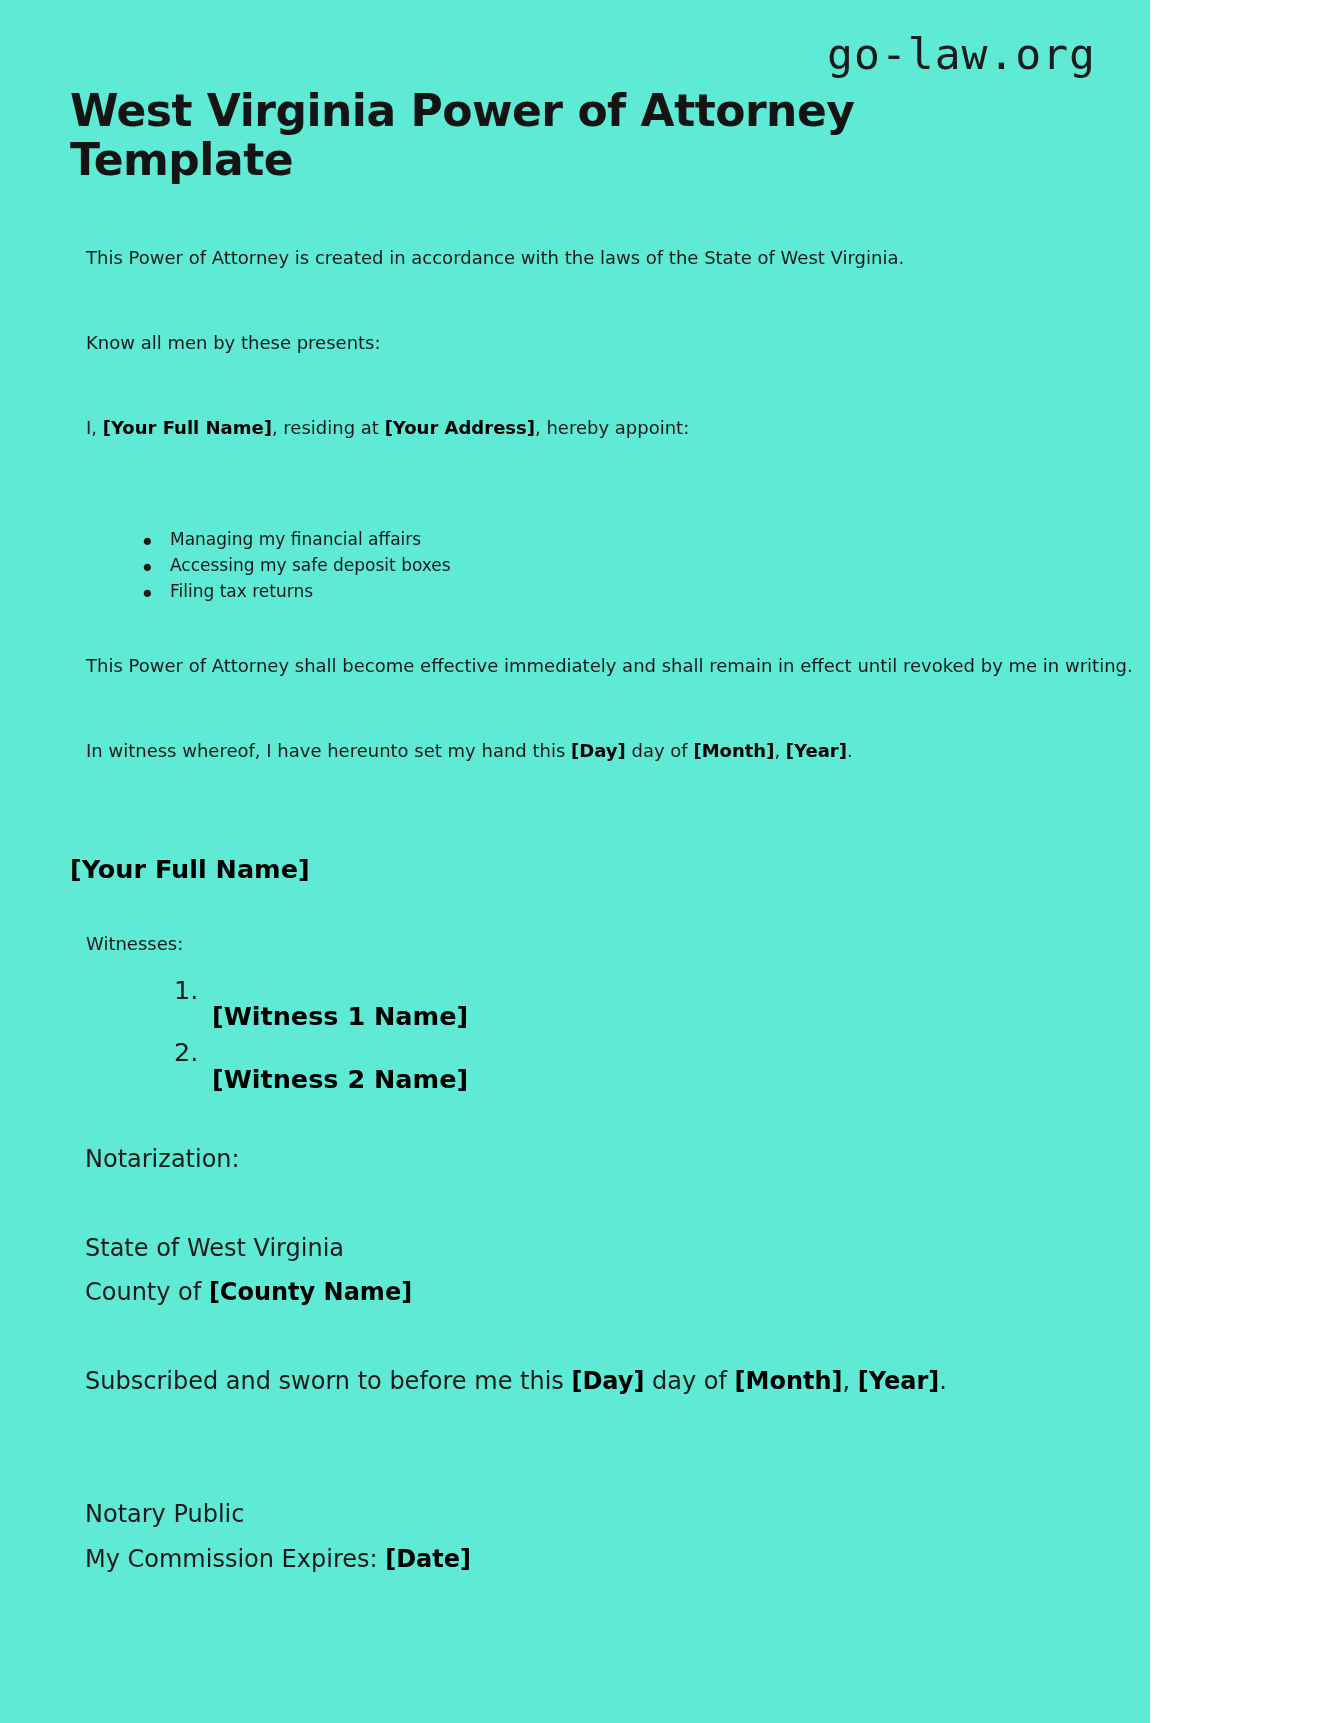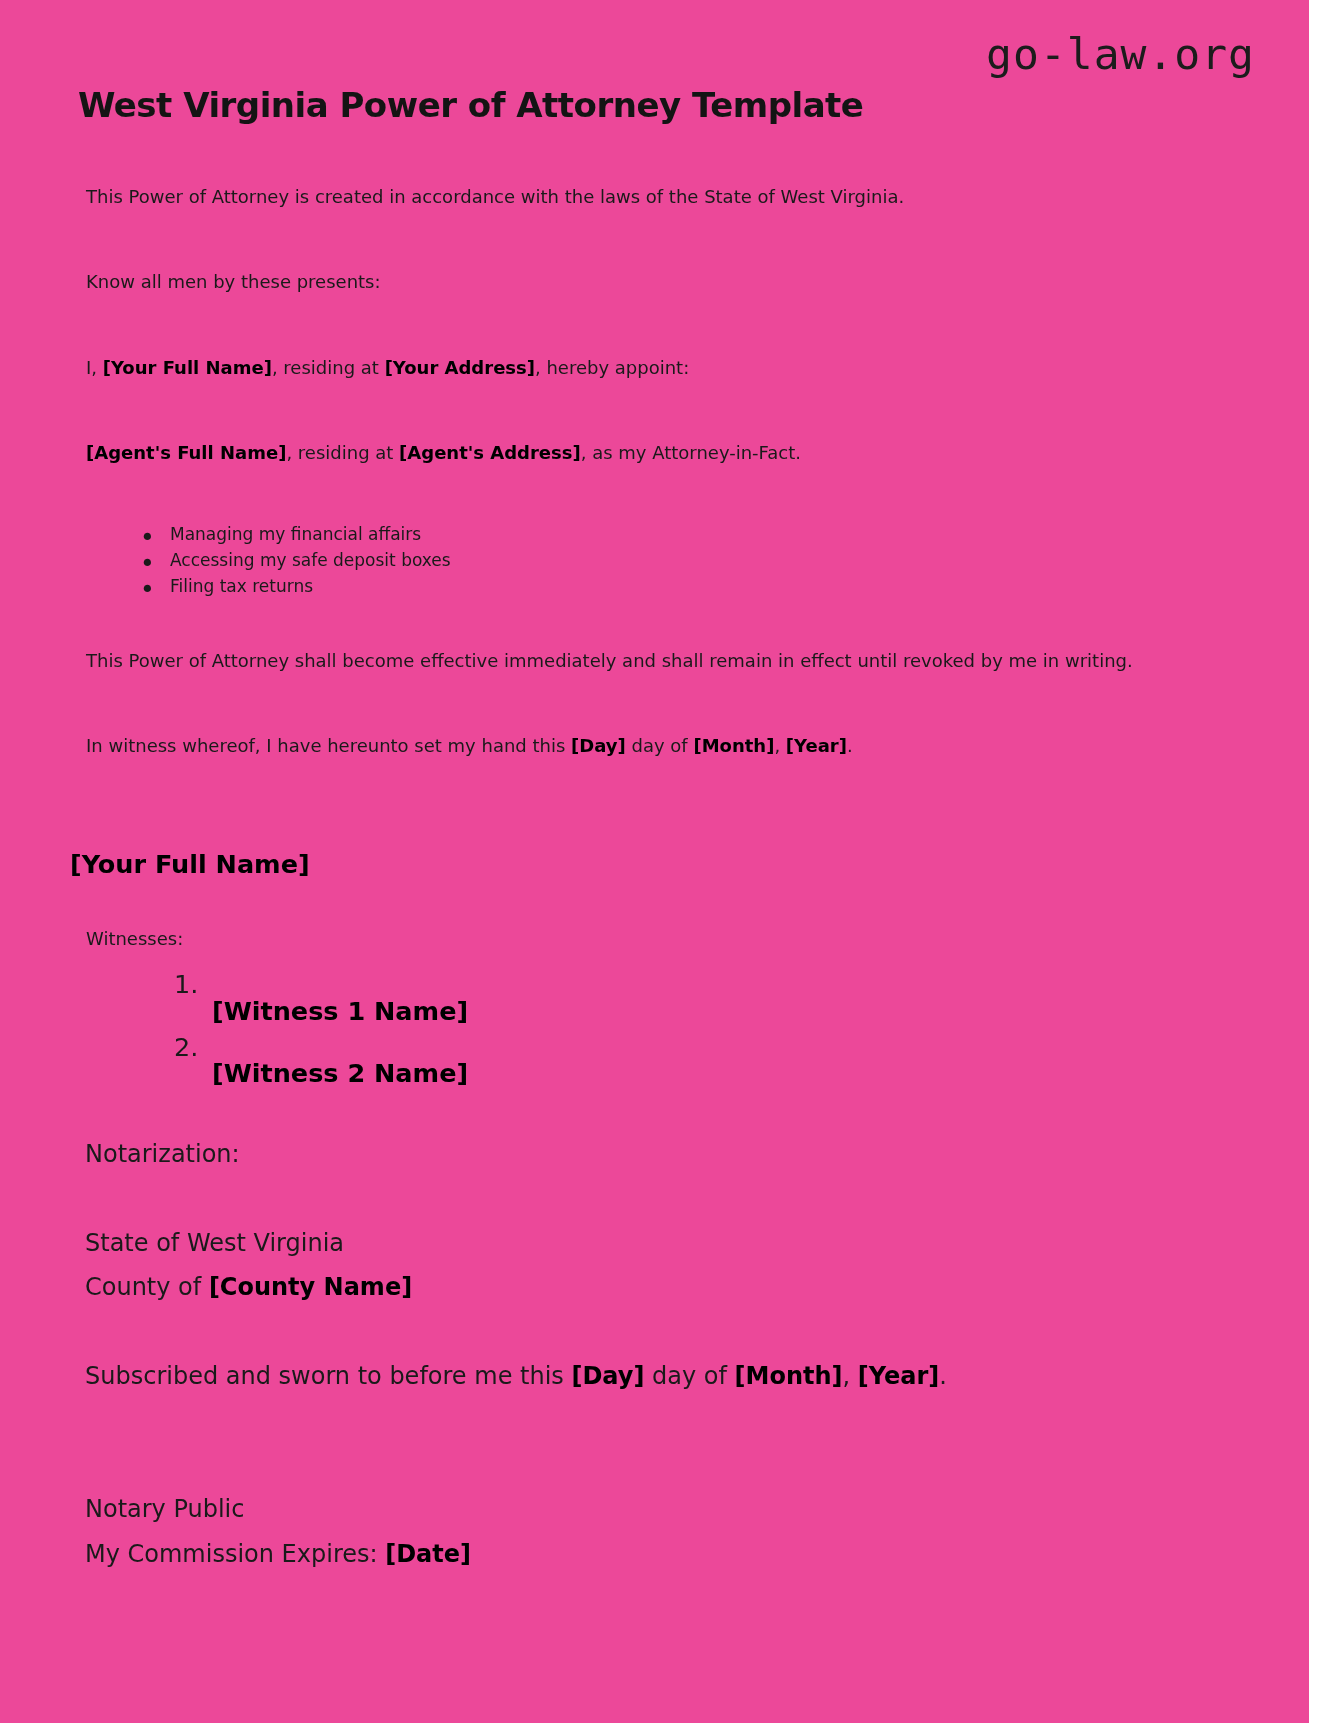--- a/index.html
+++ b/index.html
@@ -10,25 +10,25 @@
   body {
     width: 1331px;
     height: 1723px;
     font-family: "DejaVu Sans", sans-serif;
     color: #1a1a1a;
     position: relative;
     overflow: hidden;
   }
   .page {
     position: relative;
-    width: 1309px;
+    width: 1150px;
     height: 1723px;
     box-sizing: border-box;
     padding: 16px;
-    background: #ec4899;
+    background: #5eead4;
   }
   .brand {
     position: absolute;
     top: 33px;
     right: 54px;
     font-family: "DejaVu Sans Mono", monospace;
     font-size: 43px;
     letter-spacing: 1px;
     color: #1c1c1c;
     font-weight: 400;
@@ -37,23 +37,23 @@
   }
   .content {
     position: absolute;
     left: 70px;
     top: 86px;
     width: 1118px;
   }
   h1.doc-title {
     font-family: "DejaVu Sans", sans-serif;
     font-weight: bold;
-    font-size: 34px;
+    font-size: 44px;
     line-height: 1.12;
-    margin: 0 0 0 8px;
+    margin: 0 0 0 0;
     letter-spacing: -0.5px;
     color: #141414;
     max-width: 940px;
   }
   p.body-text {
     font-size: 18px;
     line-height: 1.30;
     margin: 16px;
     color: #1a1a1a;
   }
@@ -162,21 +162,20 @@
     <div class="sp-md"></div>
 
     <p class="body-text">Know all men by these presents:</p>
 
     <div class="sp-md"></div>
 
     <p class="body-text"><span>I, </span><b>[Your Full Name]</b><span>, residing at </span><b>[Your Address]</b><span>, hereby appoint:</span></p>
 
     <div class="sp-md"></div>
 
-    <p class="body-text"><b>[Agent's Full Name]</b><span>, residing at </span><b>[Agent's Address]</b><span>, as my Attorney-in-Fact.</span></p>
 
     <div class="sp-md"></div>
 
 
     <ul class="auth-list">
       <li>Managing my financial affairs</li>
       <li>Accessing my safe deposit boxes</li>
       <li>Filing tax returns</li>
     </ul>
 

